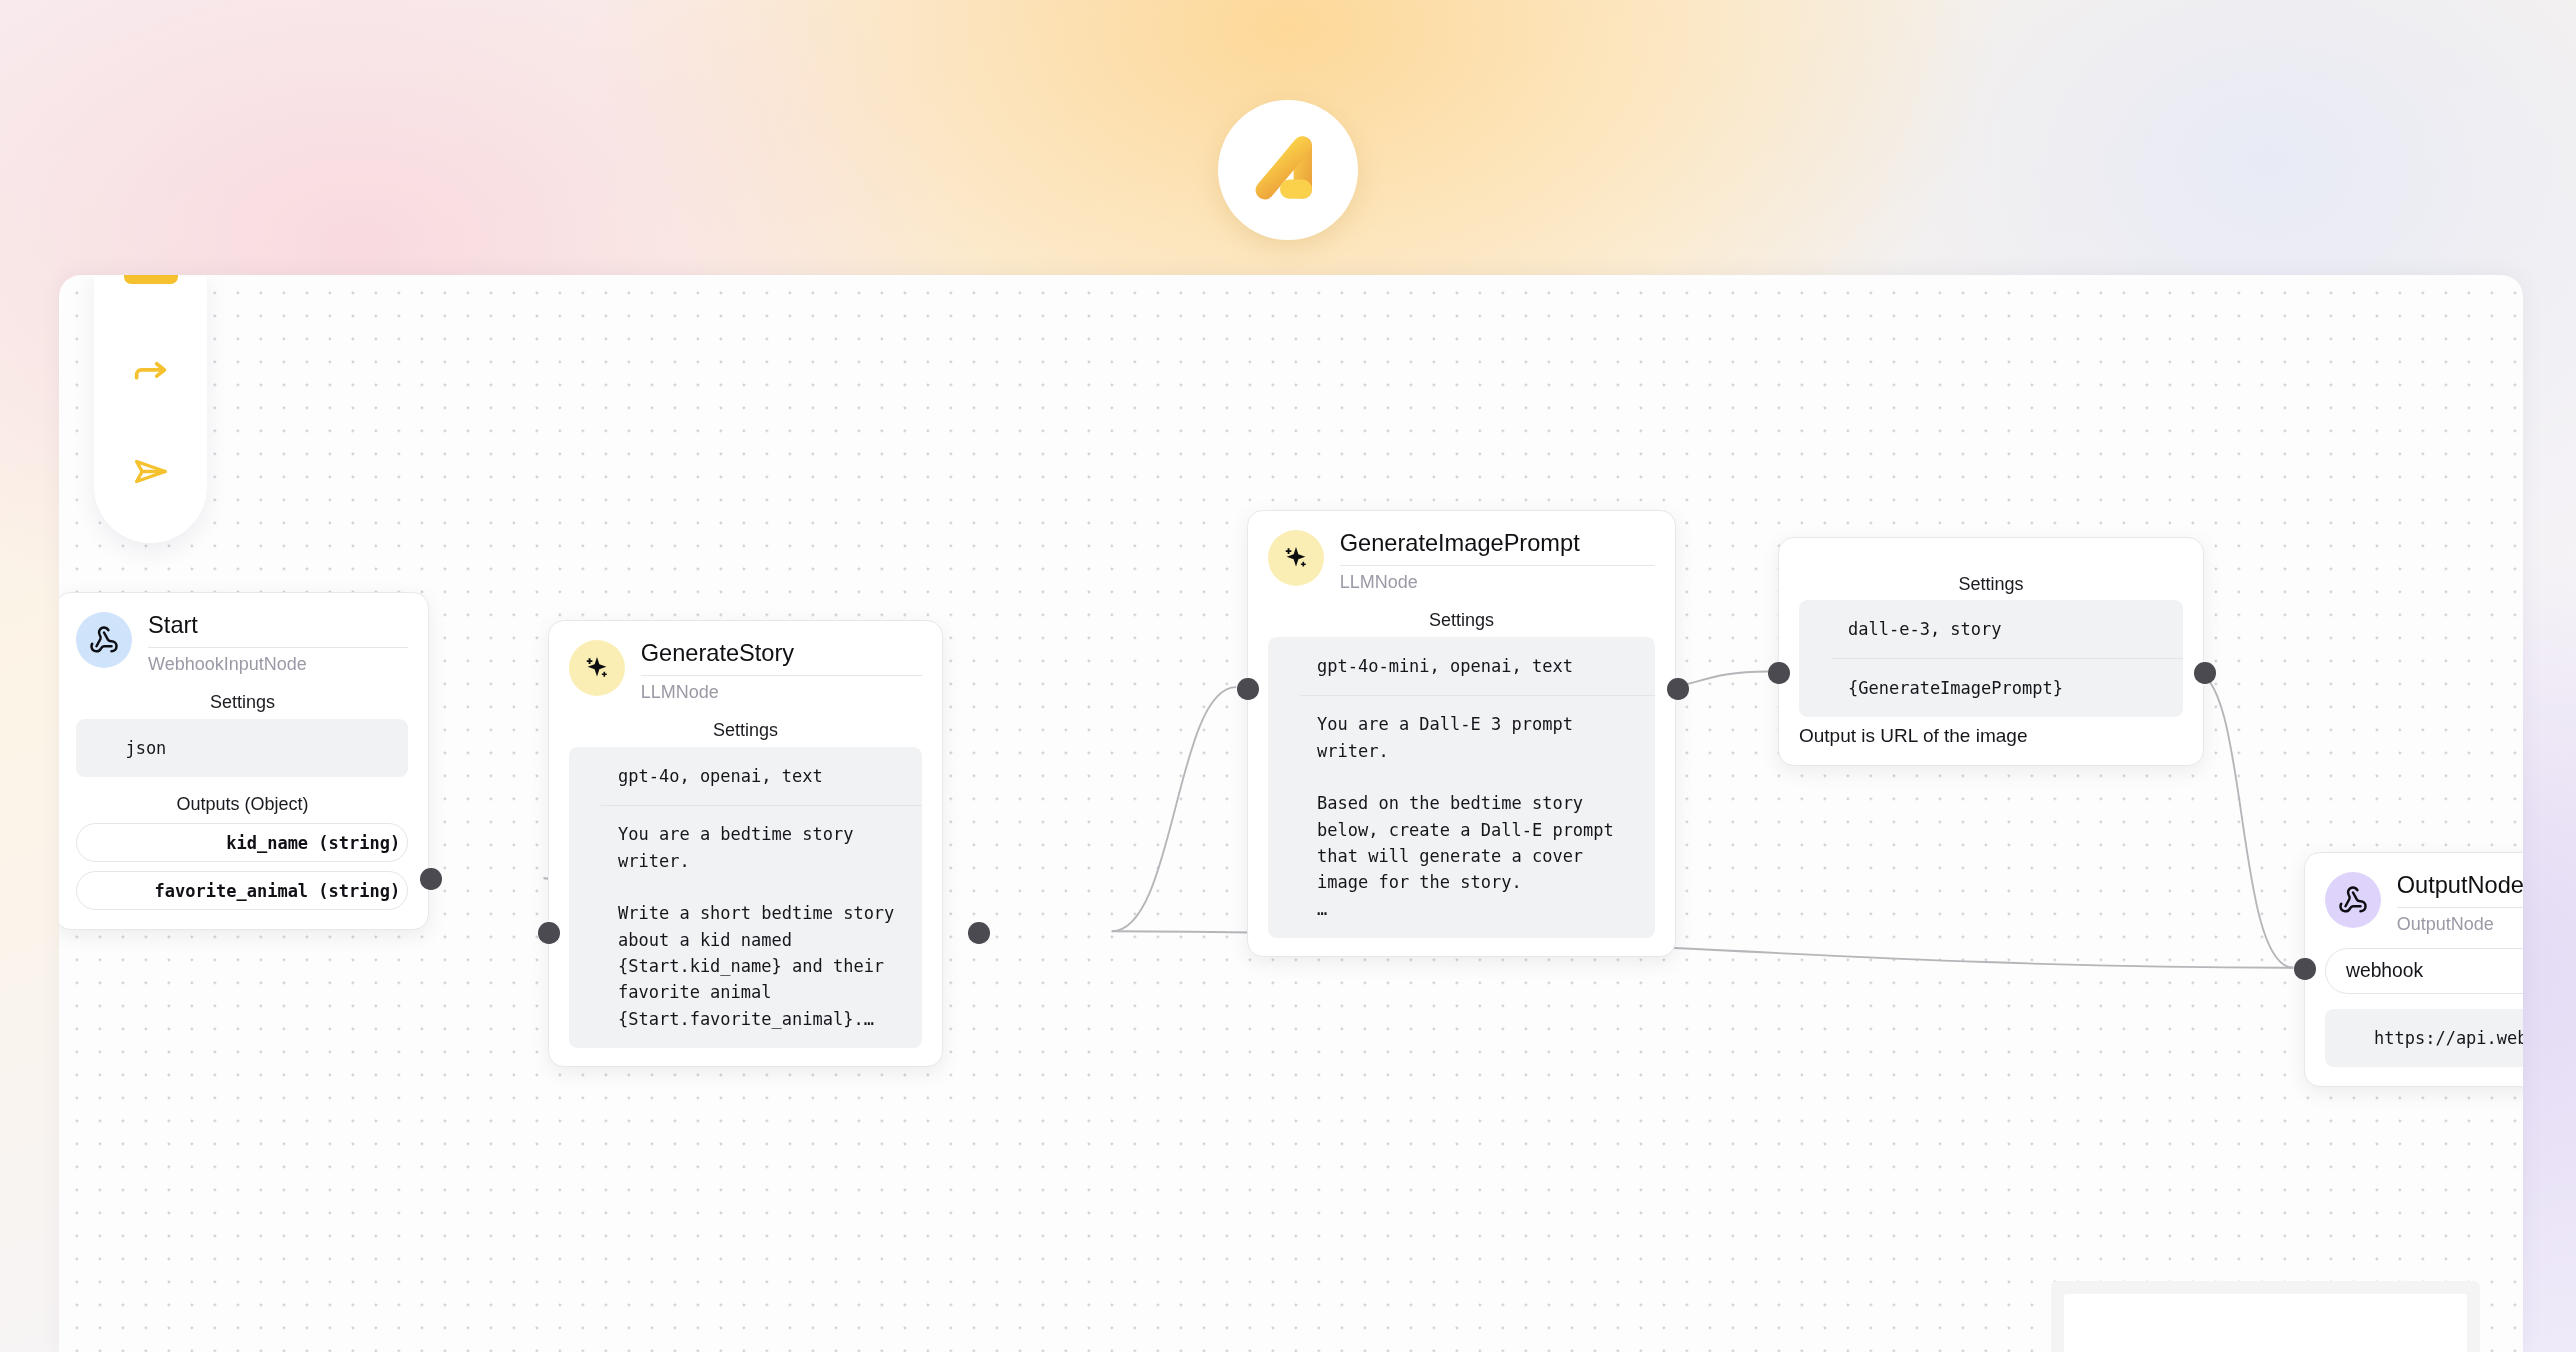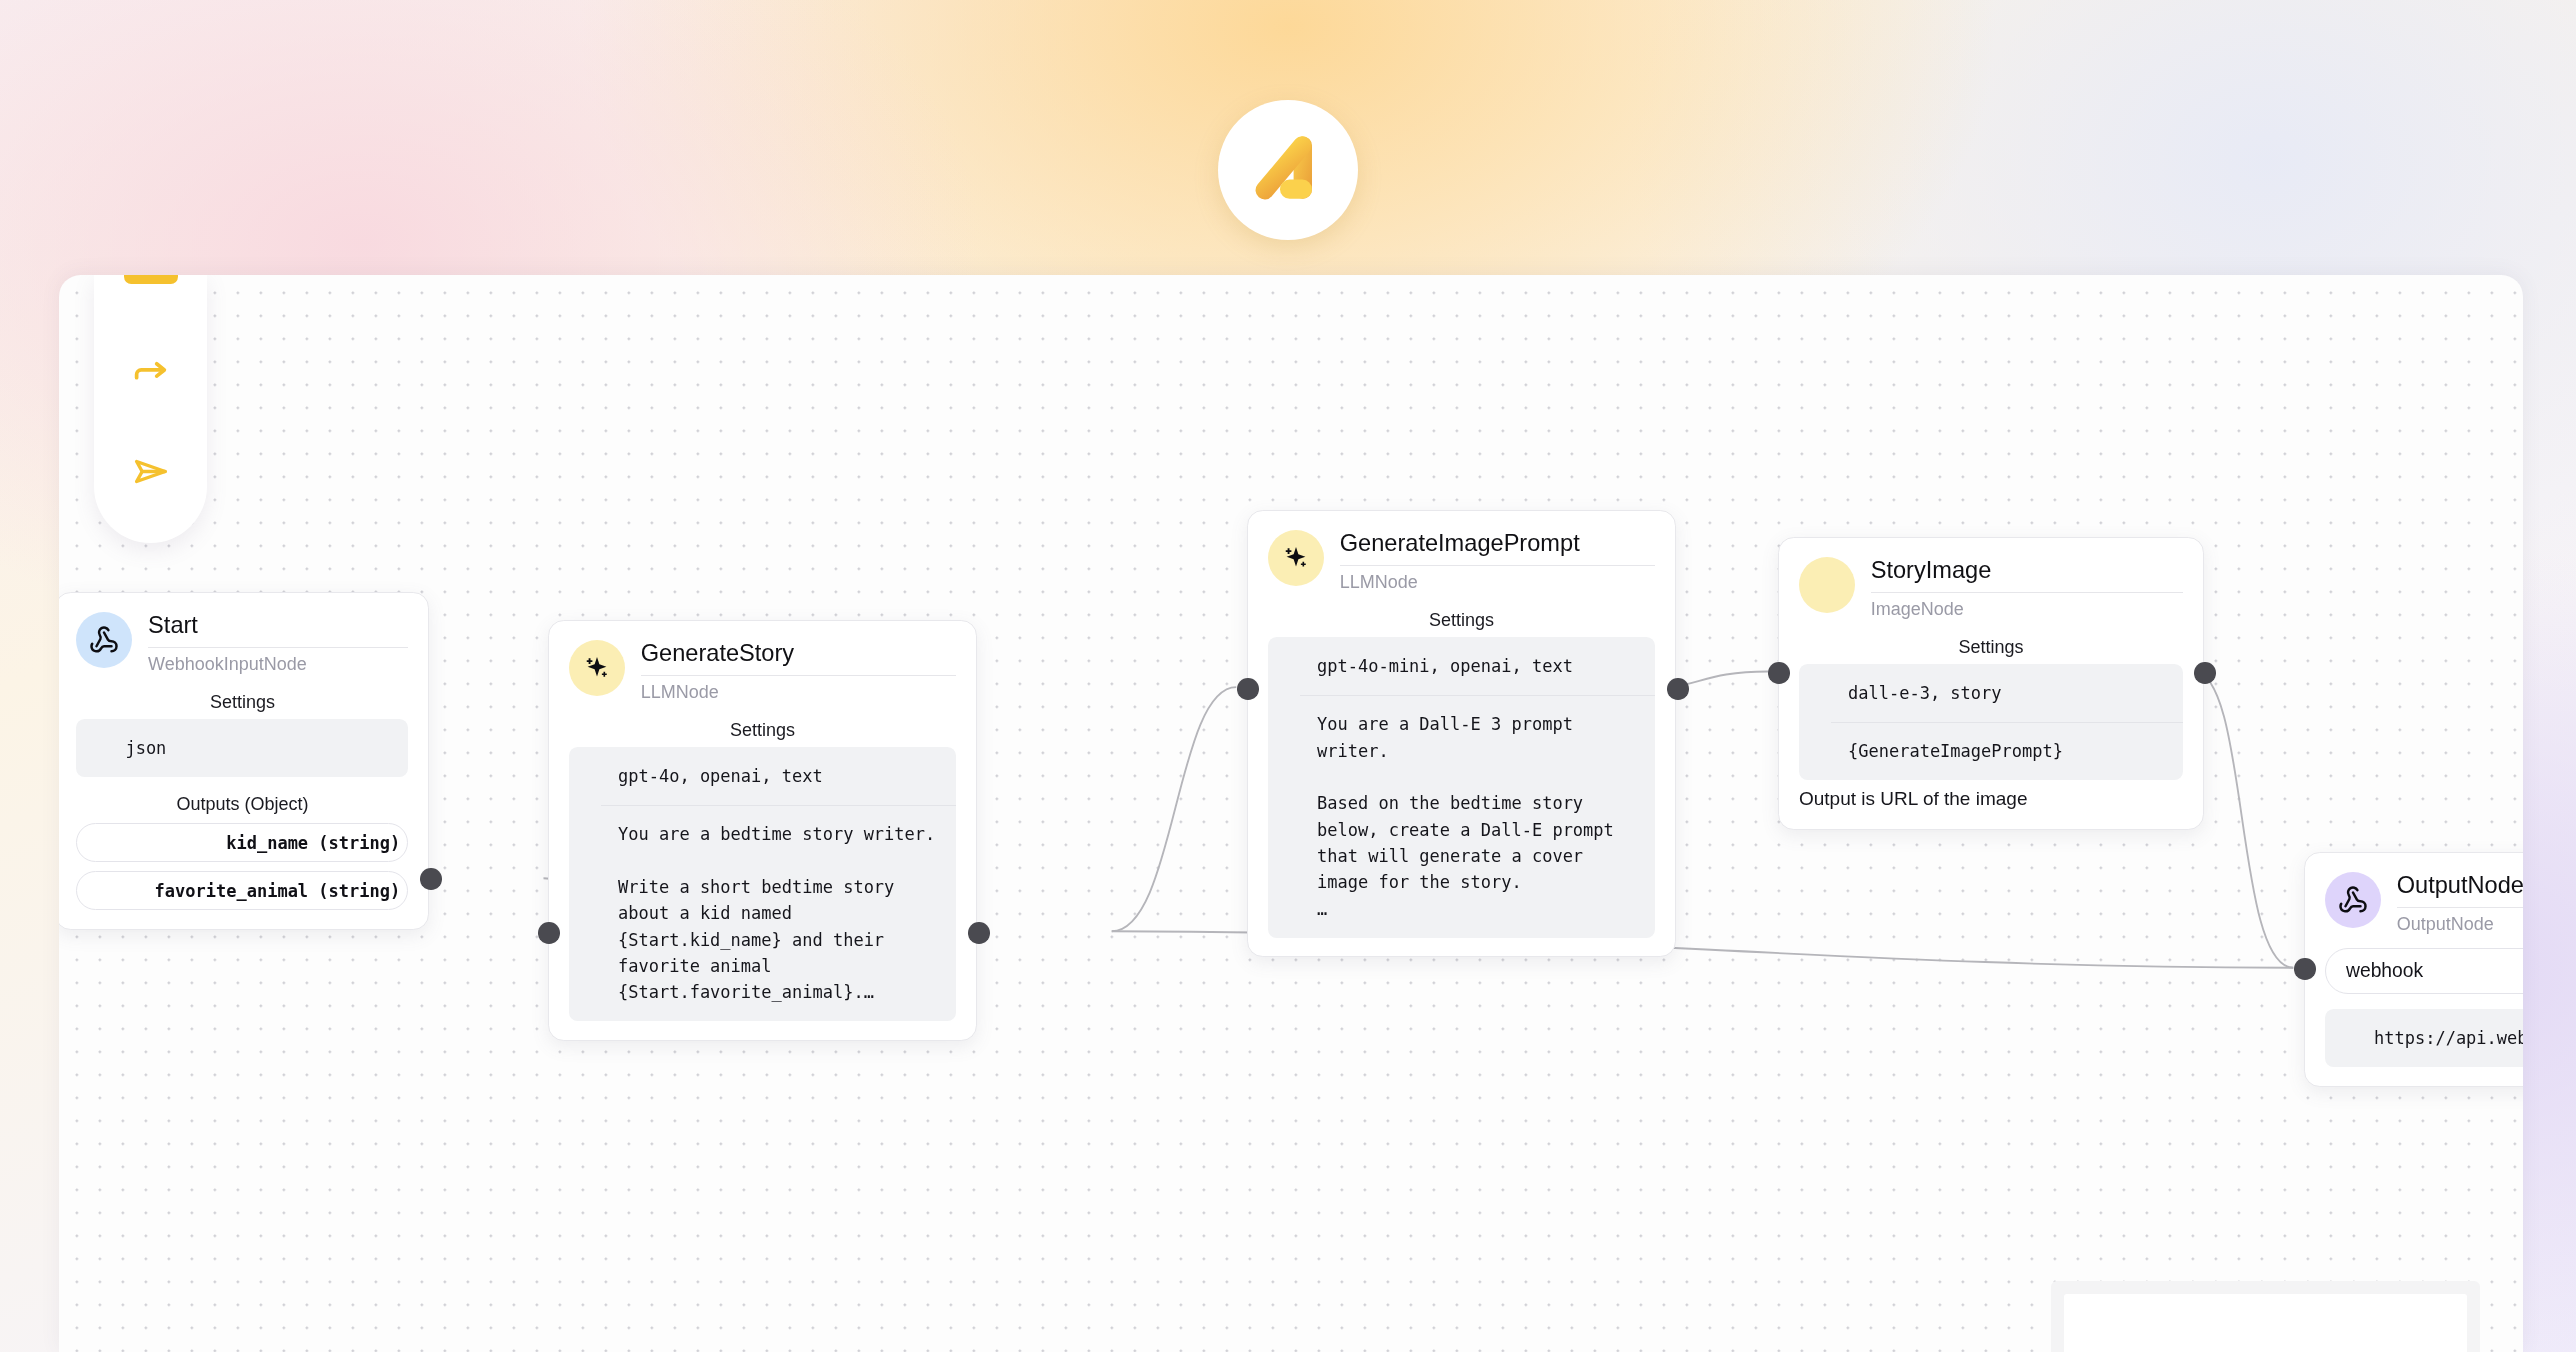--- a/index.html
+++ b/index.html
@@ -288,21 +288,21 @@
       <div class="sec-label">Settings</div>
       <div class="settings-box">
         <div class="settings-row">json</div>
       </div>
       <div class="sec-label">Outputs (Object)</div>
       <div class="out-pill">kid_name (string)</div>
       <div class="out-pill">favorite_animal (string)</div>
       <div class="port" style="left:364px; top:275px;"></div>
     </div>
 
-    <div class="node" style="left:489px; top:345px; width:429px;">
+    <div class="node" style="left:489px; top:345px; width:395px;">
       <div class="node-head">
         <div class="node-avatar av-yellow">
           <svg viewBox="0 0 24 24" fill="#0d0d12">
             <path d="M12 3.2 13.9 9 19.5 11 13.9 13 12 18.8 10.1 13 4.5 11 10.1 9 Z"></path>
             <path d="M5.3 4.2h1.5v1.5H8.3v1.5H6.8v1.5H5.3V7.2H3.8V5.7h1.5z"></path>
             <path d="M17.2 15h1.3v1.3h1.3v1.3h-1.3v1.3h-1.3v-1.3h-1.3v-1.3h1.3z"></path>
           </svg>
         </div>
         <div class="node-titles">
           <div class="node-title">GenerateStory</div>
@@ -342,30 +342,20 @@
         <div class="settings-row">You are a Dall-E 3 prompt writer.
 
 Based on the bedtime story below, create a Dall-E prompt that will generate a cover image for the story.
 …</div>
       </div>
       <div class="port" style="left:-10.7px; top:167px;"></div>
       <div class="port" style="left:419px; top:167px;"></div>
     </div>
 
     <div class="node" style="left:1719px; top:262px; width:426px;">
-      <div class="node-head">
-        <div class="node-avatar av-yellow">
-          <svg viewBox="0 0 24 24"></svg>
-        </div>
-        <div class="node-titles">
-          <div class="node-title">StoryImage</div>
-          <div class="node-rule"></div>
-          <div class="node-sub">ImageNode</div>
-        </div>
-      </div>
       <div class="sec-label">Settings</div>
       <div class="settings-box">
         <div class="settings-row">dall-e-3, story</div>
         <div class="settings-row">{GenerateImagePrompt}</div>
       </div>
       <div class="note">Output is URL of the image</div>
       <div class="port" style="left:-10.7px; top:124px;"></div>
       <div class="port" style="left:415px; top:124px;"></div>
     </div>
 

